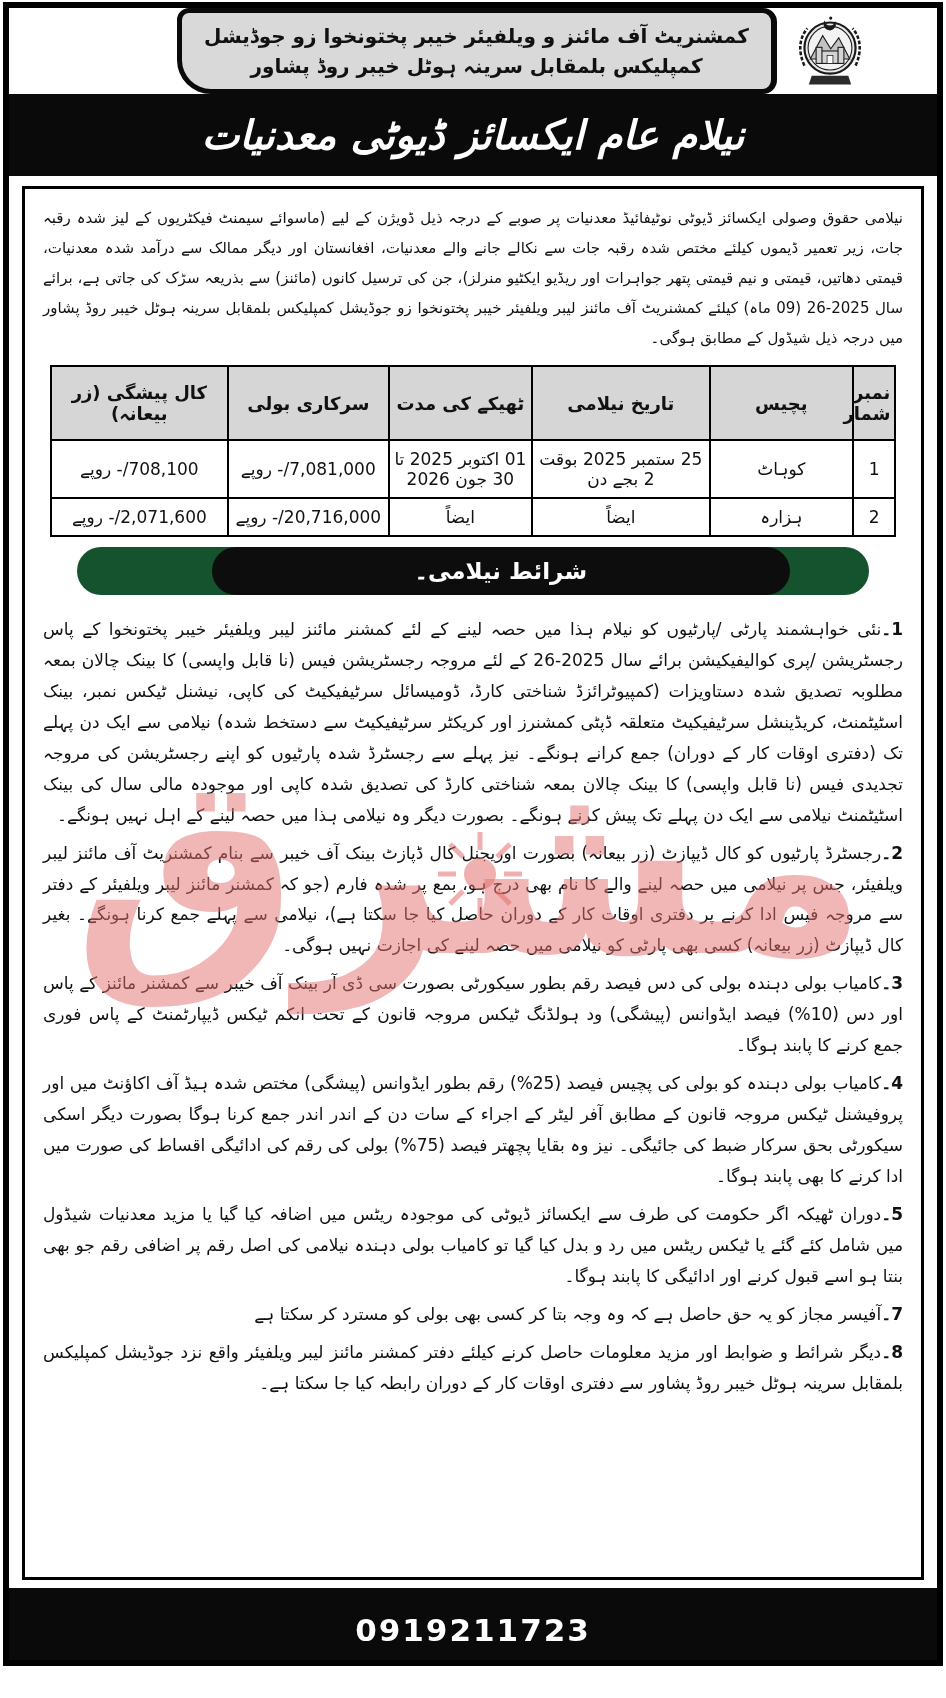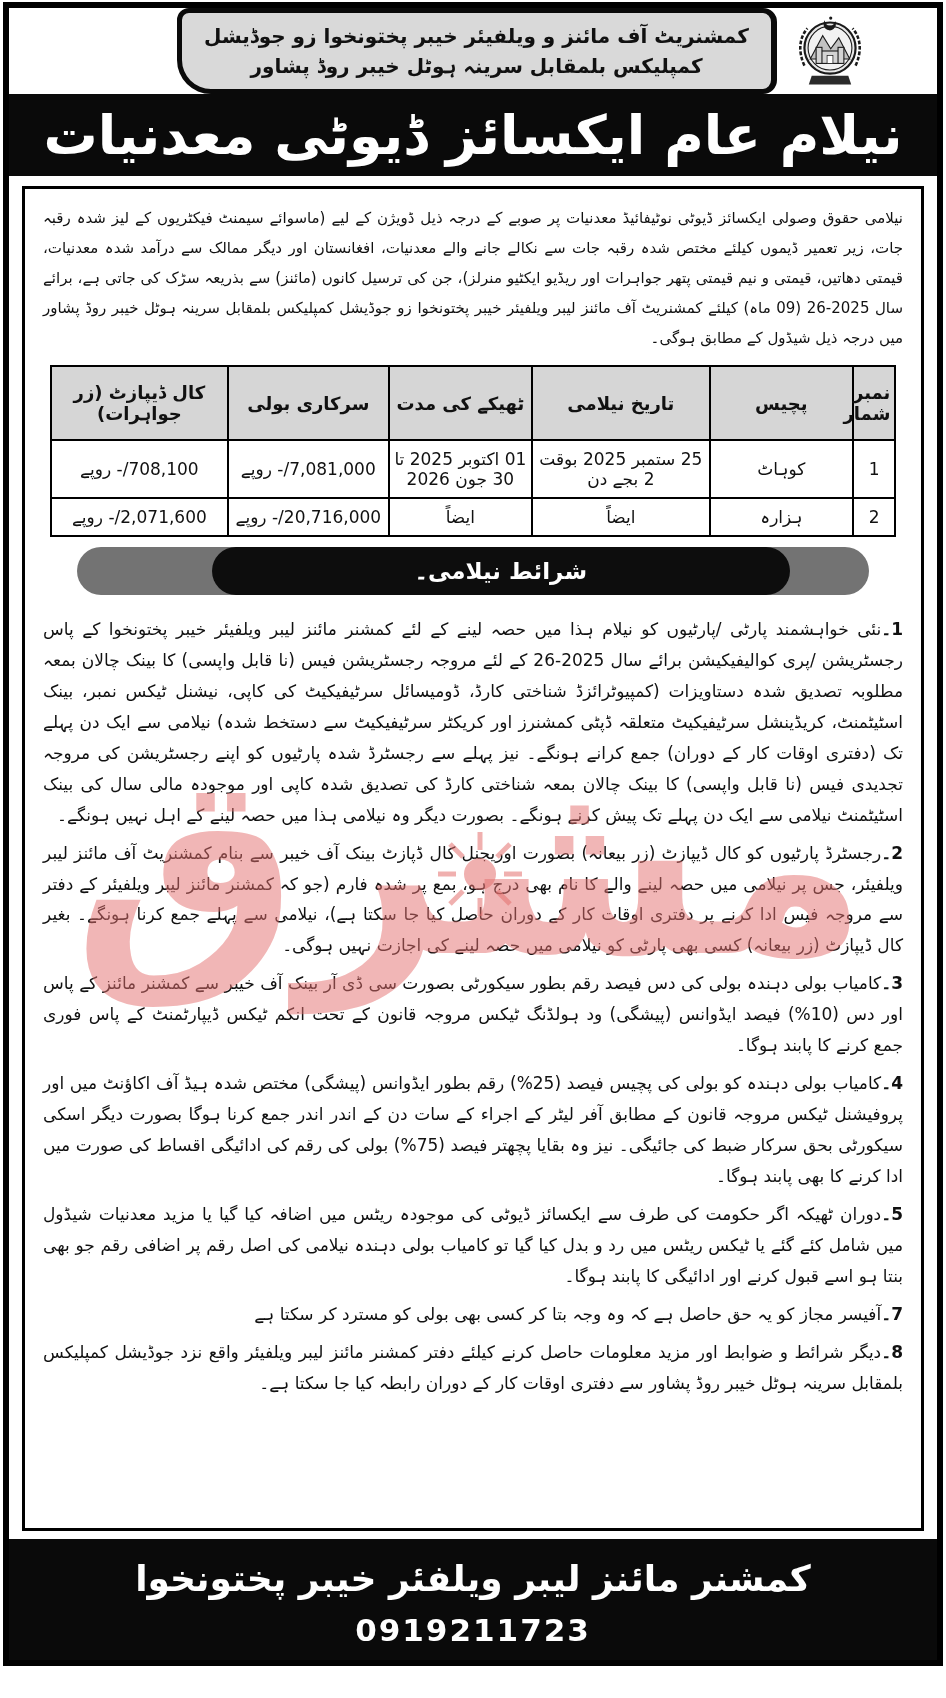--- a/index.html
+++ b/index.html
@@ -23,21 +23,21 @@
   .org-box {
     flex:0 1 600px; background:#d9d9d9; border:5px solid #0a0a0a;
     border-radius:12px 14px 14px 34px; border-right-width:6px;
     padding:8px 16px; text-align:center;
     font-size:20px; font-weight:bold; color:#111; line-height:1.5;
   }
   
   .title-band {
     height:82px; background:#0a0a0a; color:#fff;
     display:flex; align-items:center; justify-content:center;
-    font-size:54px; font-weight:bold; letter-spacing:1px;
+    font-size:40px; font-weight:bold; letter-spacing:1px;font-style:italic;
   }
   
   .content-box {
     flex:1 1 auto; margin:10px 13px 8px 13px; border:3px solid #000;
     padding:4px 16px 4px 16px; background:#fff; position:relative;
   }
   .intro {
     direction:rtl; text-align:justify; font-size:15px; line-height:2.0;
     color:#111; padding:10px 2px 6px 2px;
   }
@@ -50,21 +50,21 @@
     border:2.5px solid #000; text-align:center; vertical-align:middle;
     font-size:17px; color:#111; padding:8px 4px;
   }
   table.auction th { background:#d6d6d6; font-weight:bold; font-size:18px; height:74px; }
   table.auction td { background:#fff; height:36px; }
   col.c-num{width:5%;} col.c-div{width:17%;} col.c-date{width:21%;}
   col.c-period{width:17%;} col.c-bid{width:19%;} col.c-dep{width:21%;}
   
   .terms-banner {
     position:relative; height:48px; margin:6px 36px 10px 36px;
-    background:#737373; border-radius:26px;text-decoration:underline;
+    background:#14532d; border-radius:26px;text-decoration:underline;
   }
   .terms-banner .inner {
     position:absolute; top:0; bottom:0; right:10%; left:17%;
     background:#0d0d0d; border-radius:26px; color:#fff;
     display:flex; align-items:center; justify-content:center;
     font-size:23px; font-weight:bold; letter-spacing:6px;
   }
   
   .terms { padding:2px 2px 0 2px; }
   .terms p {
@@ -127,21 +127,21 @@
             <col class="c-bid">
             <col class="c-dep">
         </colgroup>
         <thead>
           <tr>
             <th>نمبر شمار</th>
             <th>پچیس</th>
             <th>تاریخ نیلامی</th>
             <th>ٹھیکے کی مدت</th>
             <th>سرکاری بولی</th>
-            <th>کال ڈیپازٹ (زر جواہرات)</th>
+            <th>کال پیشگی (زر بیعانہ)</th>
           </tr>
         </thead>
         <tbody>
           <tr>
             <td>1</td>
             <td>کوہاٹ</td>
             <td>25 ستمبر 2025 بوقت 2 بجے دن</td>
             <td>01 اکتوبر 2025 تا 30 جون 2026</td>
             <td>7,081,000/- روپے</td>
             <td>708,100/- روپے</td>
@@ -166,21 +166,20 @@
         <p><span class="tnum">2۔</span><span>رجسٹرڈ پارٹیوں کو کال ڈیپازٹ (زر بیعانہ) بصورت اوریجنل کال ڈپازٹ بینک آف خیبر سے بنام کمشنریٹ آف مائنز لیبر ویلفیئر، جس پر نیلامی میں حصہ لینے والے کا نام بھی درج ہو، بمع پر شدہ فارم (جو کہ کمشنر مائنز لیبر ویلفیئر کے دفتر سے مروجہ فیس ادا کرنے پر دفتری اوقات کار کے دوران حاصل کیا جا سکتا ہے)، نیلامی سے پہلے جمع کرنا ہونگے۔ بغیر کال ڈیپازٹ (زر بیعانہ) کسی بھی پارٹی کو نیلامی میں حصہ لینے کی اجازت نہیں ہوگی۔</span></p>
         <p><span class="tnum">3۔</span><span>کامیاب بولی دہندہ بولی کی دس فیصد رقم بطور سیکورٹی بصورت سی ڈی آر بینک آف خیبر سے کمشنر مائنز کے پاس اور دس (10%) فیصد ایڈوانس (پیشگی) ود ہولڈنگ ٹیکس مروجہ قانون کے تحت انکم ٹیکس ڈیپارٹمنٹ کے پاس فوری جمع کرنے کا پابند ہوگا۔</span></p>
         <p><span class="tnum">4۔</span><span>کامیاب بولی دہندہ کو بولی کی پچیس فیصد (25%) رقم بطور ایڈوانس (پیشگی) مختص شدہ ہیڈ آف اکاؤنٹ میں اور پروفیشنل ٹیکس مروجہ قانون کے مطابق آفر لیٹر کے اجراء کے سات دن کے اندر اندر جمع کرنا ہوگا بصورت دیگر اسکی سیکورٹی بحق سرکار ضبط کی جائیگی۔ نیز وہ بقایا پچھتر فیصد (75%) بولی کی رقم کی ادائیگی اقساط کی صورت میں ادا کرنے کا بھی پابند ہوگا۔</span></p>
         <p><span class="tnum">5۔</span><span>دوران ٹھیکہ اگر حکومت کی طرف سے ایکسائز ڈیوٹی کی موجودہ ریٹس میں اضافہ کیا گیا یا مزید معدنیات شیڈول میں شامل کئے گئے یا ٹیکس ریٹس میں رد و بدل کیا گیا تو کامیاب بولی دہندہ نیلامی کی اصل رقم پر اضافی رقم جو بھی بنتا ہو اسے قبول کرنے اور ادائیگی کا پابند ہوگا۔</span></p>
         <p><span class="tnum">7۔</span><span>آفیسر مجاز کو یہ حق حاصل ہے کہ وہ وجہ بتا کر کسی بھی بولی کو مسترد کر سکتا ہے</span></p>
         <p><span class="tnum">8۔</span><span>دیگر شرائط و ضوابط اور مزید معلومات حاصل کرنے کیلئے دفتر کمشنر مائنز لیبر ویلفیئر واقع نزد جوڈیشل کمپلیکس بلمقابل سرینہ ہوٹل خیبر روڈ پشاور سے دفتری اوقات کار کے دوران رابطہ کیا جا سکتا ہے۔</span></p>
       </div>
     </div>
 
     <div class="footer-black">
-      <div class="footer-sign">کمشنر مائنز لیبر ویلفئر خیبر پختونخوا</div>
       <div class="footer-phone">0919211723</div>
     </div>
 
   </div>
 
   <div class="watermark">مشرق</div>
   <svg class="wm-sun" width="92" height="92" viewBox="0 0 92 92" style="position:absolute; top:828px; right:420px; z-index:5; opacity:0.55; pointer-events:none;" aria-hidden="true">
     <circle cx="46" cy="46" r="16" fill="#e4706f"></circle>
     <g stroke="#e4706f" stroke-width="5">
       <line x1="46" y1="4" x2="46" y2="22"></line>

